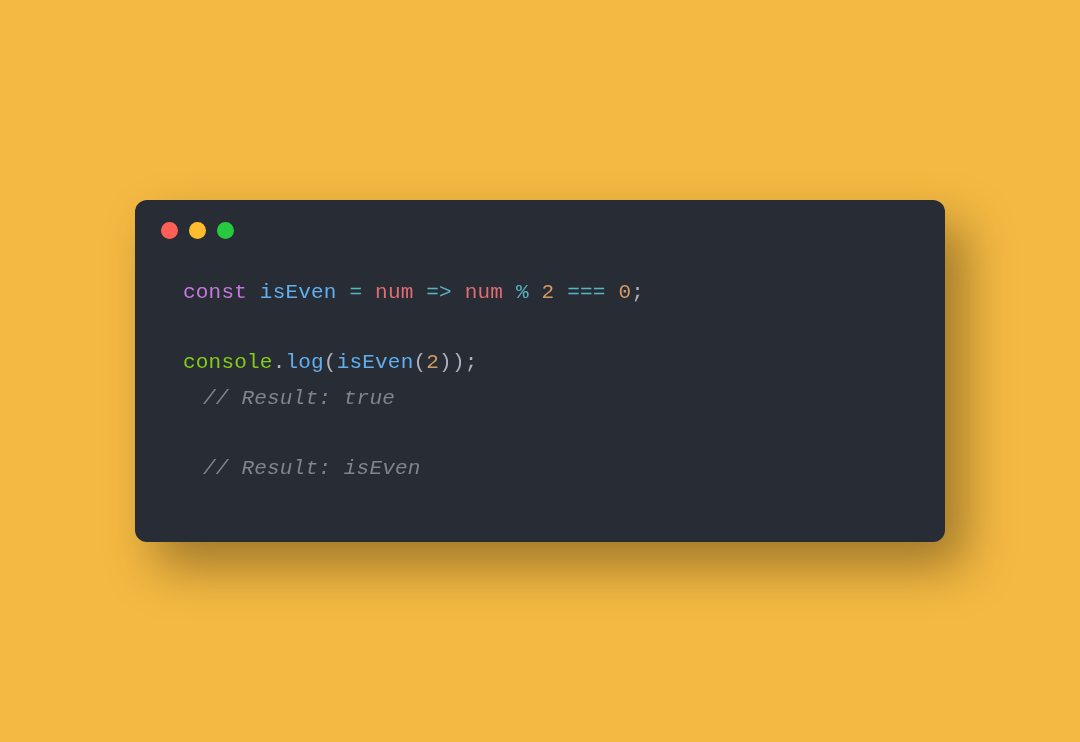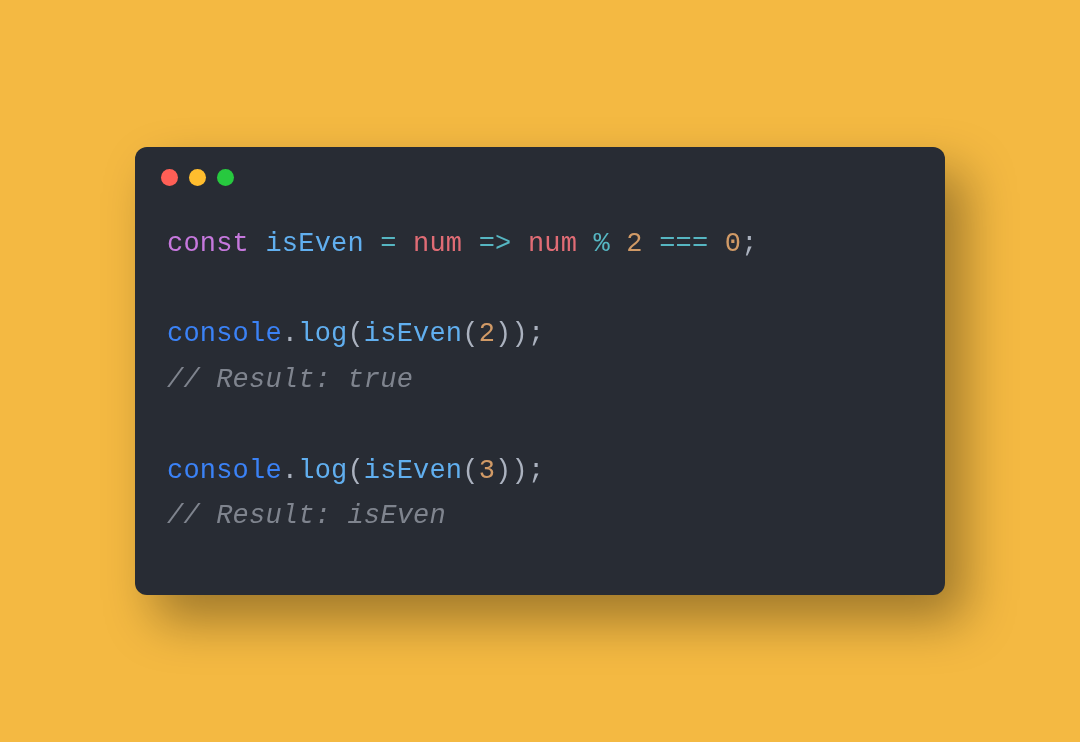--- a/index.html
+++ b/index.html
@@ -30,50 +30,49 @@
     }
     .traffic-light {
       width: 17px;
       height: 17px;
       border-radius: 50%;
     }
     .red { background: #ff5f56; }
     .yellow { background: #ffbd2e; }
     .green { background: #27c93f; }
     .code-area {
-      padding: 36px 32px 56px 32px;
-      font-size: 27px;
+      padding: 36px 32px 56px 48px;
+      font-size: 21px;
       line-height: 1.68;
       letter-spacing: 0.2px;
     }
     .code-line {
       white-space: pre;
       color: #abb2bf;
     }
     .tok-keyword { color: #c678dd; }
     .tok-func { color: #61afef; }
     .tok-operator { color: #56b6c2; }
     .tok-ident { color: #e06c75; }
     .tok-num { color: #d19a66; }
     .tok-punct { color: #abb2bf; }
-    .tok-obj { color: #3b82f6; }
-    .tok-comment { color: #7f848e; font-style: italic; }
+    .tok-obj { color: #84cc16; }
+    .tok-comment { color: #7f848e; font-style: italic; margin-left: 20px; }
     .blank-line { height: 1.68em; }
   </style>
 </head>
 <body>
 
 <div class="window">
   <div class="titlebar">
     <div class="traffic-light red"></div>
     <div class="traffic-light yellow"></div>
     <div class="traffic-light green"></div>
   </div>
   <div class="code-area">
     <div class="code-line"><span class="tok-keyword">const</span><span> </span><span class="tok-func">isEven</span><span> </span><span class="tok-operator">=</span><span> </span><span class="tok-ident">num</span><span> </span><span class="tok-operator">=&gt;</span><span> </span><span class="tok-ident">num</span><span> </span><span class="tok-operator">%</span><span> </span><span class="tok-num">2</span><span> </span><span class="tok-operator">===</span><span> </span><span class="tok-num">0</span><span class="tok-punct">;</span></div>
     <div class="blank-line"></div>
     <div class="code-line"><span class="tok-obj">console</span><span class="tok-punct">.</span><span class="tok-func">log</span><span class="tok-punct">(</span><span class="tok-func">isEven</span><span class="tok-punct">(</span><span class="tok-num">2</span><span class="tok-punct">)</span><span class="tok-punct">)</span><span class="tok-punct">;</span></div>
     <div class="code-line"><span class="tok-comment">// Result: true</span></div>
     <div class="blank-line"></div>
-    <div class="code-line"><span class="tok-obj">console</span><span class="tok-punct">.</span><span class="tok-func">log</span><span class="tok-punct">(</span><span class="tok-func">isEven</span><span class="tok-punct">(</span><span class="tok-num">3</span><span class="tok-punct">)</span><span class="tok-punct">)</span><span class="tok-punct">;</span></div>
     <div class="code-line"><span class="tok-comment">// Result: isEven</span></div>
   </div>
 </div>
 
 </body></html>

